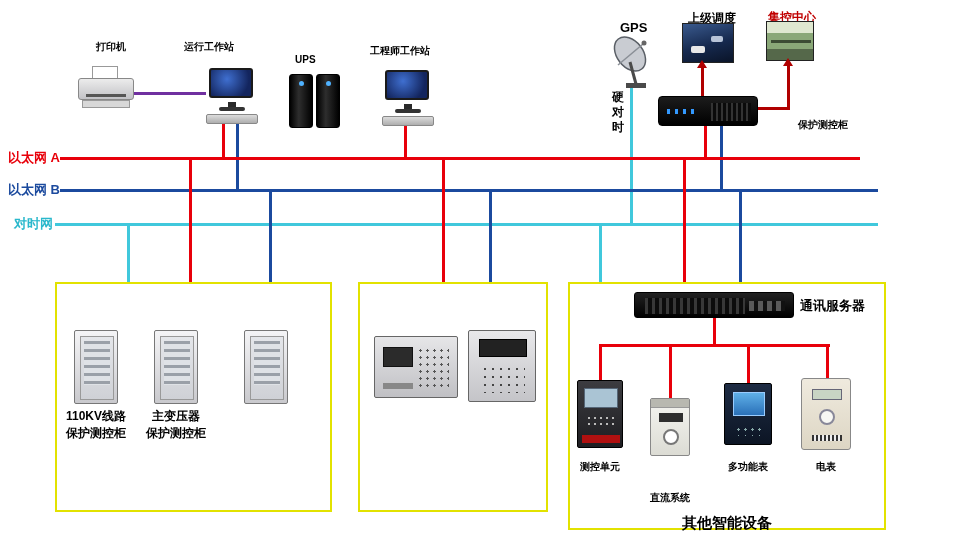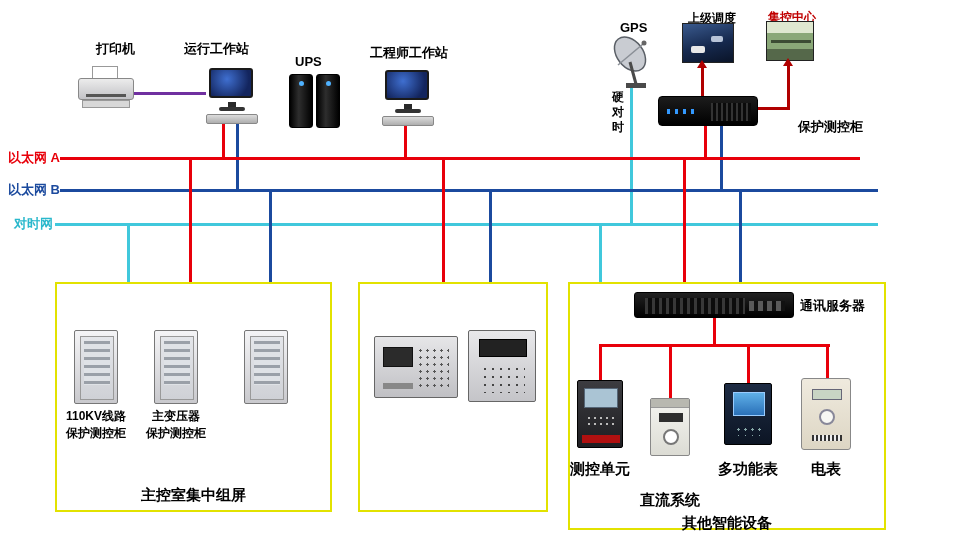--- a/index.html
+++ b/index.html
@@ -1,19 +1,19 @@
 <!DOCTYPE html>
 <html><head>
 <meta charset="utf-8">
 <style>
   * { margin:0; padding:0; box-sizing:border-box; }
   body { background:#ffffff; font-family:"Liberation Sans", sans-serif; }
   .canvas { position:relative; width:962px; height:538px; background:#fff; overflow:hidden; }
   .abs { position:absolute; }
-  .lbl { position:absolute; font-weight:bold; color:#000; font-size:13px; white-space:nowrap; }
+  .lbl { position:absolute; font-weight:bold; color:#000; font-size:10px; white-space:nowrap; }
   .lbl-sm { font-size:12px; }
   .lbl-bus { font-size:13px; }
   .pre { white-space:pre-line; text-align:center; }
   .hline, .vline { position:absolute; }
   .arrow-up { position:absolute; width:0; height:0; border-left:5px solid transparent; border-right:5px solid transparent; border-bottom:8px solid #b00000; }
 
   
   .gbox { position:absolute; border:2px solid #e2e200; background:#fff; }
   .gtitle { position:absolute; font-weight:bold; font-size:15px; text-align:center; color:#000; }
 
@@ -80,21 +80,21 @@
   .du-mf { width:48px; height:62px; background:linear-gradient(#1e2c44,#0c1524); border:1px solid #000; border-radius:2px; }
   .mf-lcd { position:absolute; left:8px; top:8px; width:32px; height:24px; background:linear-gradient(#5fb0e8,#2a70b8); border:1px solid #99ccff; }
   .mf-keys { position:absolute; left:10px; bottom:8px; width:28px; height:10px; background-image:radial-gradient(#88aaaa 1.2px, transparent 1.3px); background-size:7px 7px; }
   .du-em { width:50px; height:72px; background:linear-gradient(#efeade,#ddd6c4); border:1px solid #888; border-radius:3px; }
   .em-lcd { position:absolute; left:10px; top:10px; width:30px; height:11px; background:#c8d4c4; border:1px solid #666677; }
   .em-dial { position:absolute; left:17px; top:30px; width:16px; height:16px; border-radius:50%; border:2px solid #888899; background:#f8f8f4; }
   .em-strip { position:absolute; left:10px; bottom:8px; width:30px; height:6px; background:repeating-linear-gradient(90deg,#333 0 2px,#eee 2px 4px); }
 
   .vtext { position:absolute; font-weight:bold; font-size:12px; line-height:15px; color:#000; white-space:pre-line; text-align:center; width:16px; }
   .dev-lbl { position:absolute; font-weight:bold; font-size:12px; color:#000; text-align:center; }
-  .dev-lbl13 { font-size:15px; }
+  .dev-lbl13 { font-size:10px; }
 </style>
 </head>
 <body>
 
 <div class="canvas">
 
   <div class="lbl" style="left:96px;top:40px;">打印机</div>
   <div class="lbl" style="left:184px;top:40px;">运行工作站</div>
   <div class="lbl" style="left:295px;top:54px;">UPS</div>
   <div class="lbl" style="left:370px;top:44px;">工程师工作站</div>
@@ -205,21 +205,20 @@
   <div class="cabinet abs" style="left:244px;top:330px;">
     <div class="cab-door"></div>
     <div class="cab-rack"></div>
   </div>
 
   <div class="dev-lbl pre" style="left:56px;top:408px;width:80px;">110KV线路
 保护测控柜</div>
   <div class="dev-lbl pre" style="left:136px;top:408px;width:80px;">主变压器
 保护测控柜</div>
 
-  <div class="gtitle" style="left:55px;top:486px;width:277px;">主控室集中组屏</div>
 
   <div class="gbox" style="left:358px;top:282px;width:190px;height:230px;"></div>
 
   <div class="pdev1 abs" style="left:374px;top:336px;">
     <div class="pd-screen"></div>
     <div class="pd-keys"></div>
     <div class="pd-strip"></div>
   </div>
   <div class="pdev2 abs" style="left:468px;top:330px;">
     <div class="pd2-screen"></div>

